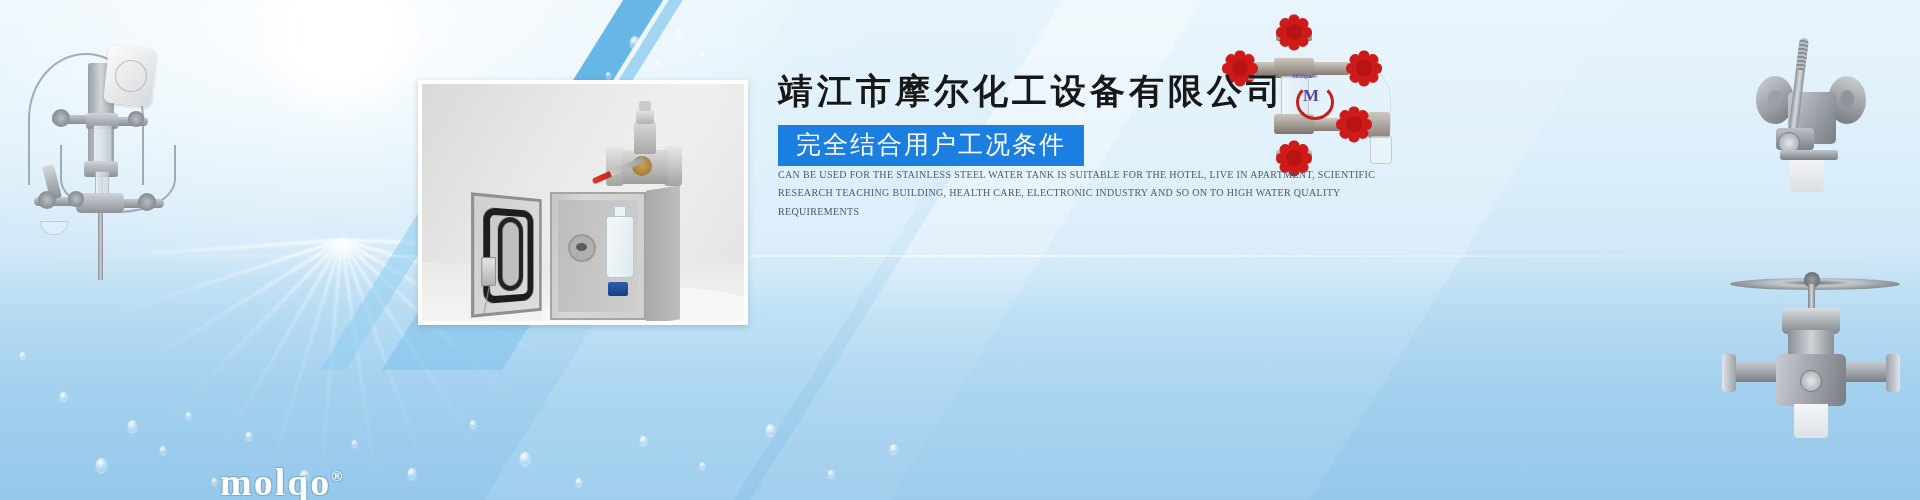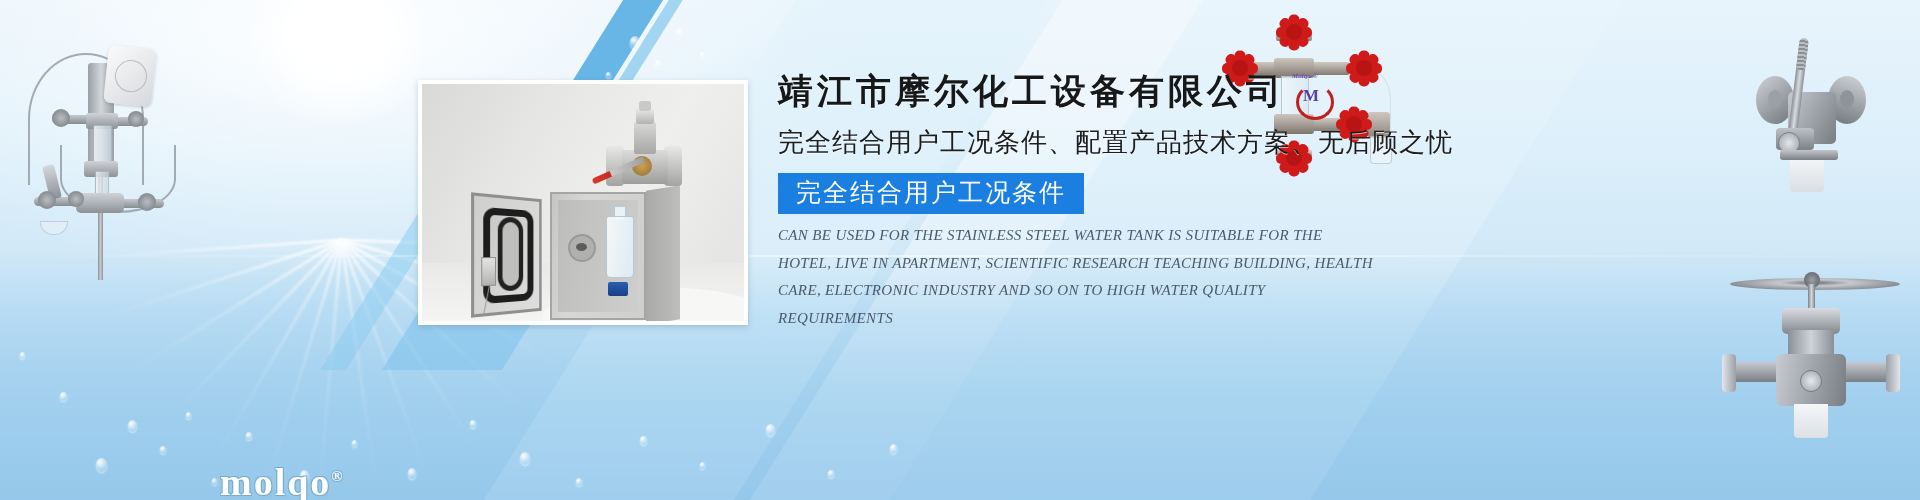--- a/index.html
+++ b/index.html
@@ -228,24 +228,24 @@
     font-size:26px;font-weight:400;color:#1b1d1f;letter-spacing:1px;
     white-space:nowrap;text-shadow:0 1px 0 rgba(255,255,255,.6);
   }
   .bar-secondary{
     display:inline-block;margin-top:13px;
     background:#1a7fe0;color:#ffffff;
     font-size:25px;font-weight:500;letter-spacing:2px;
     padding:6px 18px 7px 18px;line-height:1.1;white-space:nowrap;
   }
   .eng{
-    margin-top:8px;width:600px;
+    margin-top:0;width:600px;
     font-family:"Liberation Serif","DejaVu Serif",serif;
-    font-size:15px;line-height:1.85;letter-spacing:.35px;
-    color:#4b5a6b;text-transform:uppercase;font-style:italic;
+    font-size:10px;line-height:1.85;letter-spacing:.35px;
+    color:#4b5a6b;text-transform:uppercase;
   }
 
   
   .brand{
     position:absolute;left:220px;top:460px;
     font-family:"Liberation Serif","DejaVu Serif",serif;
     font-size:38px;font-weight:700;letter-spacing:2px;
     color:#ffffff;
     text-shadow:
       -1px -1px 0 rgba(120,170,205,.85),
@@ -447,21 +447,20 @@
     <div class="v2-pr"></div>
     <div class="v2-body"></div>
     <div class="v2-fl"></div>
     <div class="v2-fr"></div>
     <div class="v2-dial"></div>
     <div class="v2-cup"></div>
   </div>
 
   <div class="copy">
     <div class="company">靖江市摩尔化工设备有限公司</div>
-    <div class="line-sub">完全结合用户工况条件、配置产品技术方案、无后顾之忧</div>
     <div><span class="bar-secondary">完全结合用户工况条件</span></div>
     <div class="eng">CAN BE USED FOR THE STAINLESS STEEL WATER TANK IS SUITABLE FOR THE HOTEL, LIVE IN APARTMENT, SCIENTIFIC RESEARCH TEACHING BUILDING, HEALTH CARE, ELECTRONIC INDUSTRY AND SO ON TO HIGH WATER QUALITY REQUIREMENTS</div>
   </div>
 
   <div class="brand">
     <span>molqo</span><sup>®</sup>
   </div>
 
 </div>
 

